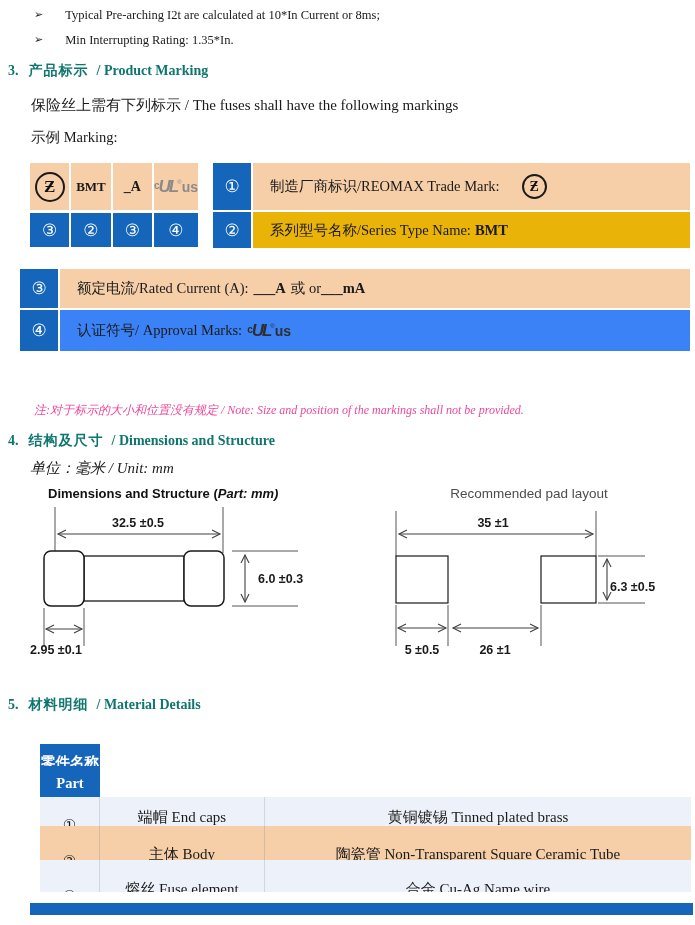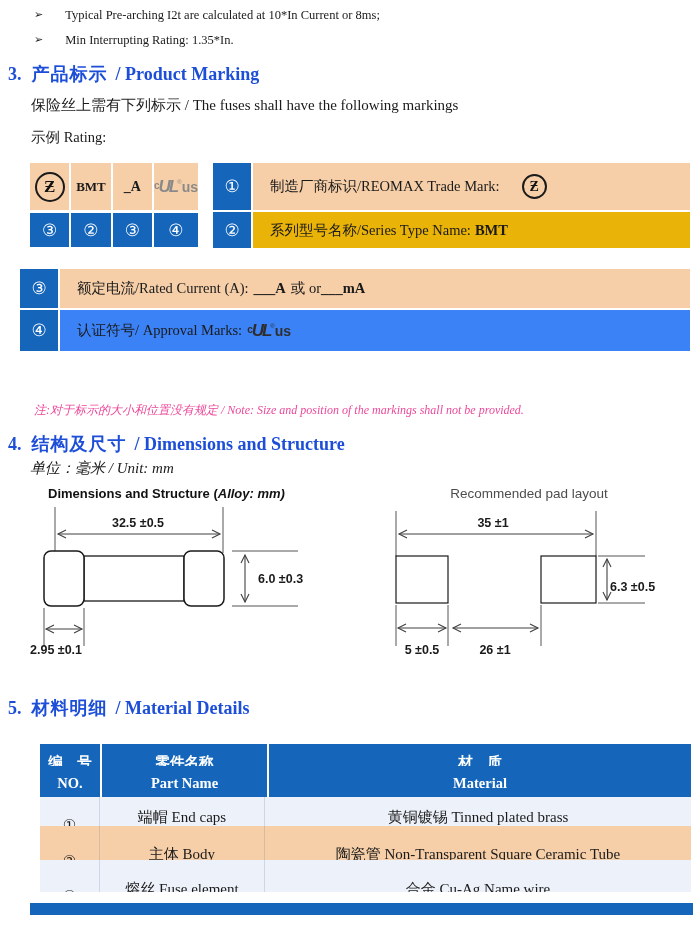--- a/index.html
+++ b/index.html
@@ -9,21 +9,21 @@
     font-family:"Liberation Serif", serif; color:#1a1a1a; overflow:hidden;
   }
   .abs { position:absolute; }
 
   
   #bullets { top:8px; left:34px; font-size:12.5px; }
   .bullet-line { margin-bottom:10px; display:flex; }
   .bullet-glyph { color:#222; margin-right:22px; font-size:11px; }
 
   
-  .sec-h { color:#1d4ed8; font-weight:bold; font-size:18px; }
+  .sec-h { color:#0f766e; font-weight:bold; font-size:14px; }
   .sec-h .no { margin-right:10px; }
   .sec-h .zh { margin-right:8px; letter-spacing:1px; }
   #h3 { top:62px; left:8px; }
   #h4 { top:432px; left:8px; }
   #h5 { top:696px; left:8px; }
 
   #intro { top:96px; left:31px; font-size:15px; }
   #example { top:128px; left:31px; font-size:14.5px; }
 
   
@@ -106,21 +106,21 @@
       <span class="bullet-glyph">➢</span>
       <span>Min Interrupting Rating: 1.35*In.</span>
     </div>
   </div>
 
   <div class="abs sec-h" id="h3">
     <span class="no">3.</span><span class="zh">产品标示</span><span class="en">/ Product Marking</span>
   </div>
 
   <div class="abs" id="intro">保险丝上需有下列标示 / The fuses shall have the following markings</div>
-  <div class="abs" id="example">示例 Rating:</div>
+  <div class="abs" id="example">示例 Marking:</div>
 
   <div class="abs" id="marktables">
     <div id="sample-table">
       <div class="cell r1">
         <span class="logo-circle">
             <span>Ƶ</span>
           </span>
       </div>
       <div class="cell r1 sample-name">BMT</div>
       <div class="cell r1 sample-amp">_A</div>
@@ -188,21 +188,21 @@
 
   <div class="abs sec-h" id="h4">
     <span class="no">4.</span><span class="zh">结构及尺寸</span><span class="en">/ Dimensions and Structure</span>
   </div>
   <div class="abs" id="unitline">单位：毫米 / Unit: mm</div>
 
   <div class="abs" id="diagrams">
 
     <div id="diagL">
       <div class="dtitle">
-        <span class="b">Dimensions and Structure (</span><span class="i">Alloy: mm)</span>
+        <span class="b">Dimensions and Structure (</span><span class="i">Part: mm)</span>
       </div>
       <svg width="330" height="158" viewBox="0 0 330 158">
 
         <line x1="25" y1="6" x2="25" y2="52" stroke="#555" stroke-width="1"></line>
         <line x1="193" y1="6" x2="193" y2="52" stroke="#555" stroke-width="1"></line>
 
         <line x1="28" y1="33" x2="190" y2="33" stroke="#404040" stroke-width="1.1"></line>
         <polyline points="36,29 28,33 36,37" fill="none" stroke="#404040" stroke-width="1.1"></polyline>
         <polyline points="182,29 190,33 182,37" fill="none" stroke="#404040" stroke-width="1.1"></polyline>
         <text x="108" y="26" text-anchor="middle">32.5 ±0.5</text>
@@ -264,31 +264,23 @@
     </div>
   </div>
 
   <div class="abs sec-h" id="h5">
     <span class="no">5.</span><span class="zh">材料明细</span><span class="en">/ Material Details</span>
   </div>
 
   <div class="abs" id="mattable">
     <div class="mt-grid" id="mt-head">
       <div class="hcell">
-        <div class="hclip"><span>编　号</span></div>
-        <div class="hclip2"><span>NO.</span></div>
-      </div>
-      <div class="hcell">
         <div class="hclip"><span>零件名称</span></div>
         <div class="hclip2"><span>Part Name</span></div>
       </div>
-      <div class="hcell">
-        <div class="hclip"><span>材　质</span></div>
-        <div class="hclip2"><span>Material</span></div>
-      </div>
     </div>
 
     <div class="mt-grid mt-row mt-r1">
       <div class="mcell">
           <div class="numt">①</div>
         </div>
       <div class="mcell">
           <div class="txt">端帽 End caps</div>
         </div>
       <div class="mcell">

